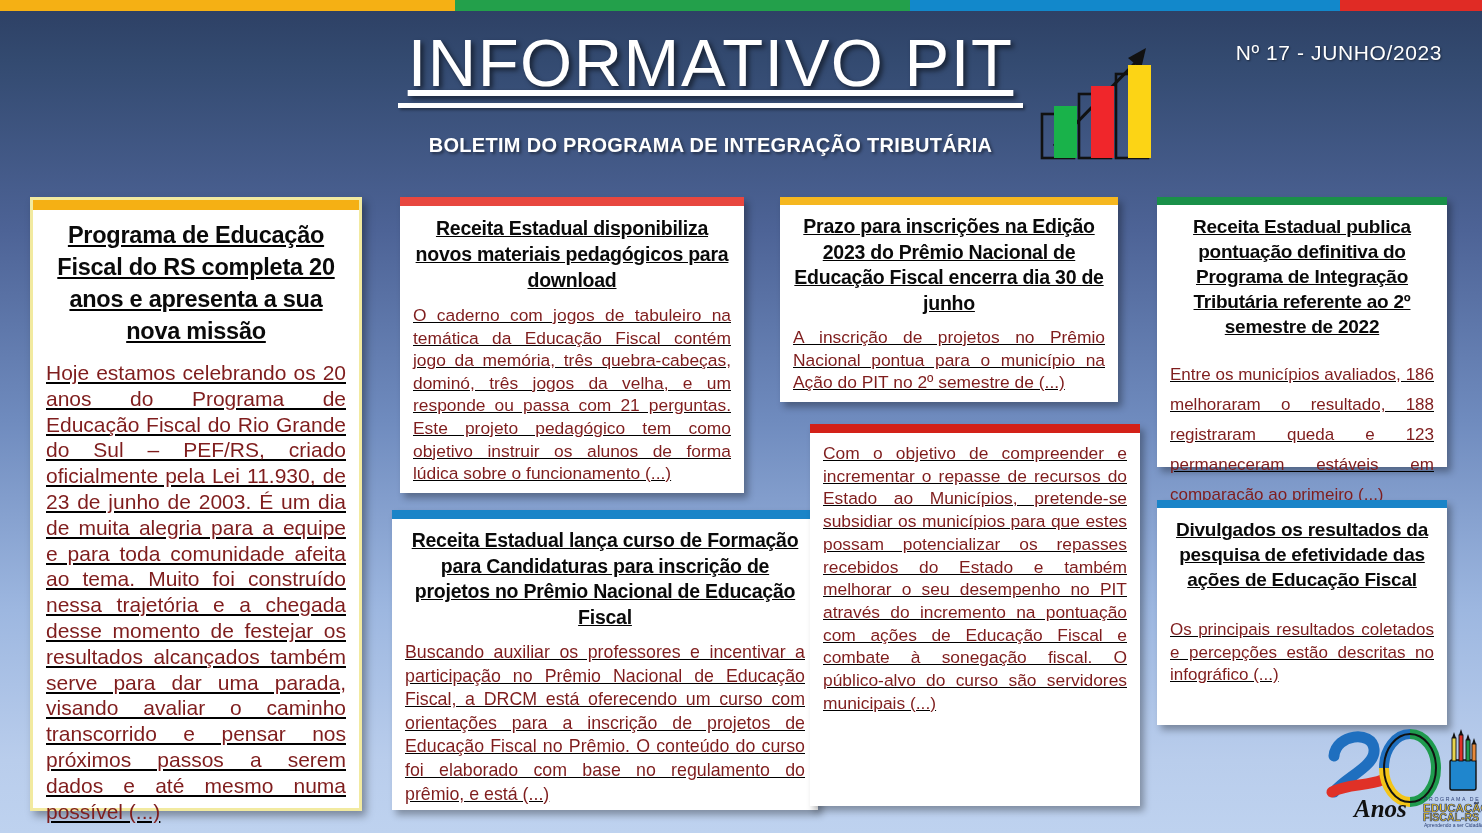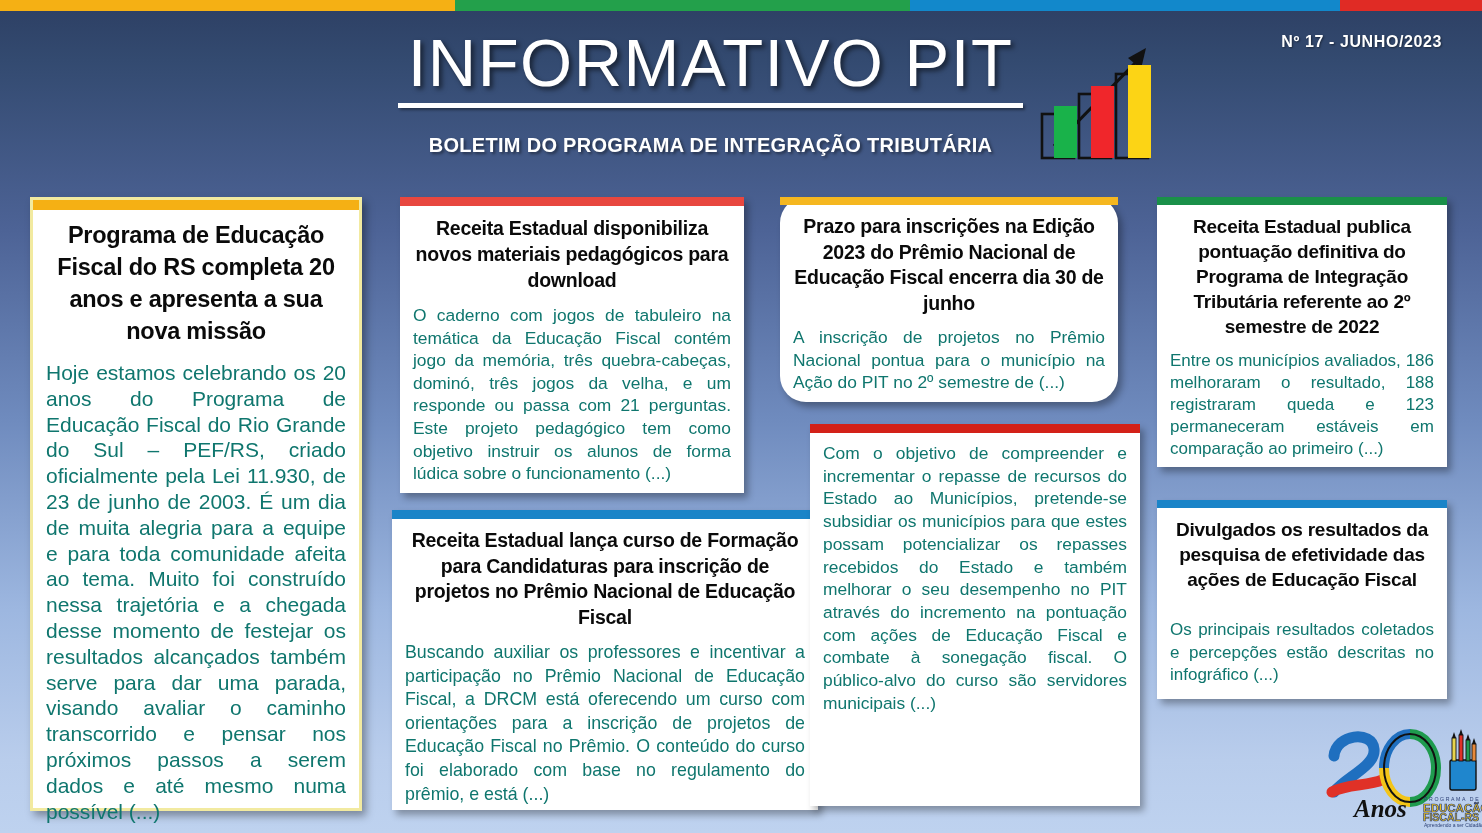--- a/index.html
+++ b/index.html
@@ -39,25 +39,25 @@
   
   #header {
     position: absolute;
     top: 11px; left: 0;
     width: 1482px;
     height: 172px;
   }
 
   #issue {
     position: absolute;
-    top: 22px;
+    top: 30px;
     right: 40px;
     color: #ffffff;
-    font-size: 16px;
-    font-weight: 700;
+    font-size: 21px;
+    font-weight: 400;
     letter-spacing: 0.6px;
     text-shadow: 1px 1px 2px rgba(0,0,0,0.45);
     white-space: nowrap;
   }
 
   #titlewrap {
     position: absolute;
     left: 398px;
     top: 14px;
     width: 625px;
@@ -65,20 +65,21 @@
   }
 
   #maintitle {
     color: #ffffff;
     font-size: 67px;
     font-weight: 400;
     letter-spacing: 1.5px;
     line-height: 76px;
     text-shadow: 3px 3px 5px rgba(0,0,0,0.55);
     white-space: nowrap;
+    text-decoration: underline;
   }
 
   #titlerule {
     margin-top: 2px;
     width: 100%;
     height: 5px;
     background: #ffffff;
     box-shadow: 2px 2px 3px rgba(0,0,0,0.4);
   }
 
@@ -102,30 +103,30 @@
 
   
   .card {
     position: absolute;
     background: #ffffff;
     box-shadow: 4px 5px 7px rgba(0,0,0,0.32);
     display: flex;
     flex-direction: column;
   }
   .card .accent { width: 100%; flex: 0 0 auto; }
-  .card .inner { padding: 9px 13px 2px 13px; }
+  .card .inner { padding: 9px 13px 2px 13px; text-decoration: underline; }
 
   .card-title {
     text-align: center;
     font-weight: 700;
     color: #0a0a0a;
     letter-spacing: -0.25px;
   }
   .card-body {
-    color: #0f766e;
+    color: #7f1d1d;
     text-align: justify;
     text-justify: inter-word;
   }
 
   
   #card-1 {
     left: 30px; top: 197px;
     width: 332px; height: 614px;
     border: 3px solid #f2eaa0;
     box-shadow: 4px 5px 8px rgba(0,0,0,0.35);
@@ -140,39 +141,39 @@
   #card-2 .card-title { font-size: 19.5px; line-height: 26px; }
   #card-2 .card-body { font-size: 17.4px; line-height: 22.6px; margin-top: 11px; }
 
   
   #card-3 { left: 392px; top: 510px; width: 426px; height: 300px; align-items: center; }
   #card-3 .accent { height: 9px; }
   #card-3 .card-title { font-size: 19.5px; line-height: 25.5px; }
   #card-3 .card-body { font-size: 17.8px; line-height: 23.6px; margin-top: 11px; }
 
   
-  #card-4 { left: 780px; top: 197px; width: 338px; height: 205px; border-radius: 26px; }
+  #card-4 { left: 780px; top: 197px; width: 338px; height: 205px; }
   #card-4 .accent { height: 8px; }
   #card-4 .card-title { font-size: 19.5px; line-height: 25.5px; }
   #card-4 .card-body { font-size: 17.4px; line-height: 22.6px; margin-top: 10px; }
 
   
   #card-5 { left: 810px; top: 424px; width: 330px; height: 382px; }
   #card-5 .accent { height: 9px; }
   #card-5 .card-title { font-size: 19.5px; line-height: 25.5px; }
   #card-5 .card-body { font-size: 17.4px; line-height: 22.7px; margin-top: 0; }
 
   
   #card-6 { left: 1157px; top: 197px; width: 290px; height: 270px; }
   #card-6 .accent { height: 8px; }
   #card-6 .card-title { font-size: 19px; line-height: 25px; }
-  #card-6 .card-body { font-size: 17px; line-height: 22px; margin-top: 11px; }
-
-  
-  #card-7 { left: 1157px; top: 500px; width: 290px; height: 199px; }
+  #card-6 .card-body { font-size: 17px; line-height: 30px; margin-top: 21px; }
+
+  
+  #card-7 { left: 1157px; top: 500px; width: 290px; height: 225px; }
   #card-7 .accent { height: 8px; }
   #card-7 .card-title { font-size: 19px; line-height: 25px; }
   #card-7 .card-body { font-size: 17px; line-height: 22.6px; margin-top: 27px; }
 
   
   #logo-20 {
     position: absolute;
     left: 1324px; top: 722px;
     width: 172px; height: 106px;
   }

